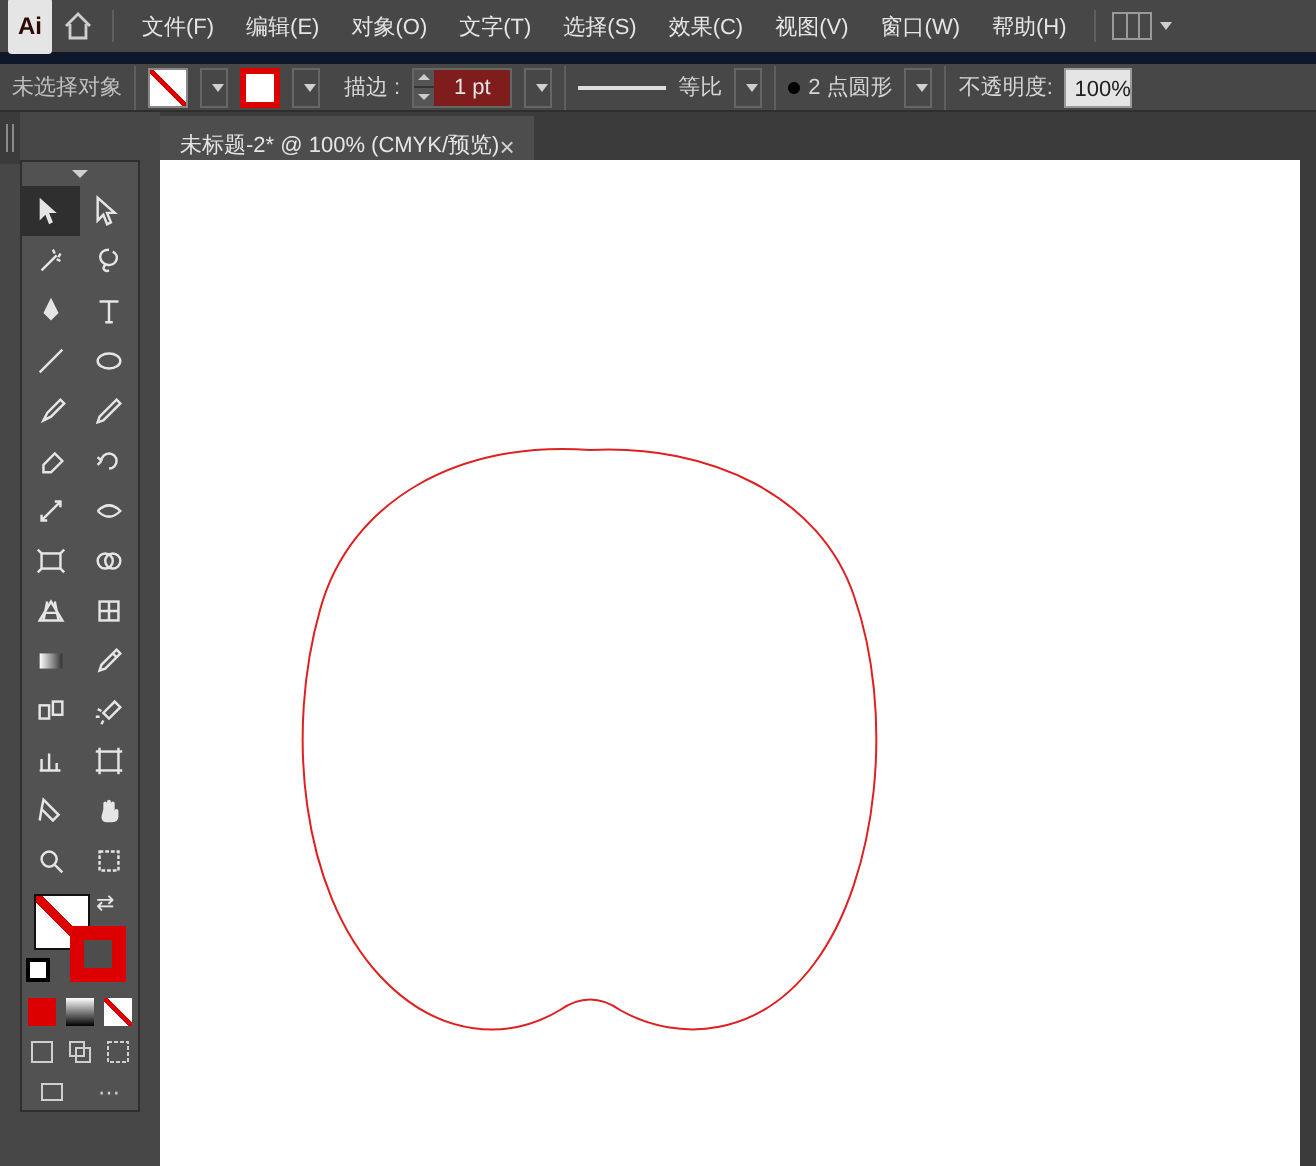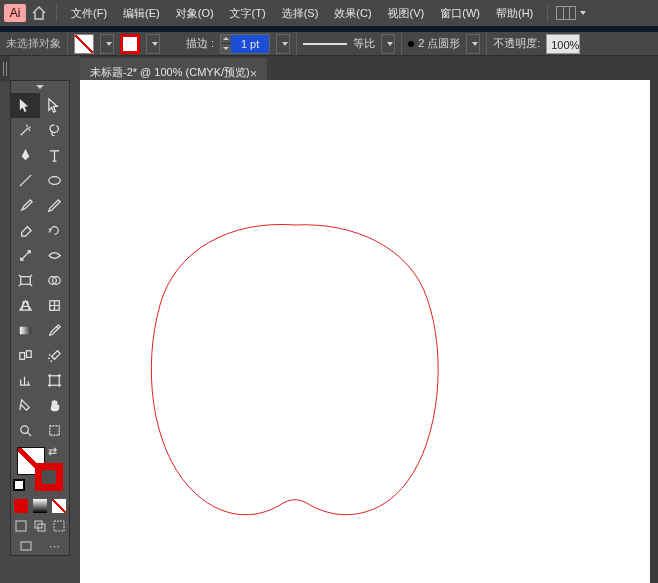--- a/index.html
+++ b/index.html
@@ -1,39 +1,39 @@
 <!DOCTYPE html>
 <html><head>
 <meta charset="utf-8">
 <style>
 *{margin:0;padding:0;box-sizing:border-box;font-family:"Microsoft YaHei",Arial,sans-serif;font-size:11px;user-select:none}
 body{width:658px;height:583px;background:#474747;overflow:hidden;position:relative}
 .menubar{height:26px;background:#474747;display:flex;align-items:center;padding:0 4px;gap:4px}
-.ai-logo{width:22px;height:18px;background:#fca5a5;color:#2b0a00;font-weight:normal;display:flex;align-items:center;justify-content:center;border-radius:2px;font-size:12px}
+.ai-logo{width:22px;height:28px;background:#e5e5e5;color:#2b0a00;font-weight:bold;display:flex;align-items:center;justify-content:center;border-radius:2px;font-size:12px}
 .home-ic{width:18px;height:18px;display:flex;align-items:center;justify-content:center;color:#cfcfcf}
 .menu-item{color:#e5e5e5;padding:2px 6px;cursor:default}
 .menu-sep{width:1px;height:16px;background:#5f5f5f;margin:0 4px}
 .layout-ic{width:20px;height:14px;border:1px solid #9a9a9a;display:flex}
 .layout-ic span{flex:1;border-right:1px solid #9a9a9a}
 .layout-ic span:last-child{border:none}
 .dd{width:0;height:0;border-left:3px solid transparent;border-right:3px solid transparent;border-top:4px solid #cfcfcf;margin-left:4px;display:inline-block;vertical-align:middle}
 .ctrlbar{height:30px;background:#474747;border-top:6px solid #0f172a;border-bottom:1px solid #2e2e2e;display:flex;align-items:center;padding:0 6px;gap:6px;color:#d6d6d6}
 .nosel{color:#bfbfbf;font-size:11px;white-space:nowrap}
 .swatch{width:20px;height:20px;border:1px solid #888;position:relative}
 .swatch.fill-none{background:#fff}
 .swatch.fill-none:after{content:"";position:absolute;left:0;top:0;right:0;bottom:0;background:linear-gradient(to top right,transparent 45%,#d00 45%,#d00 55%,transparent 55%)}
 .swatch.stroke-red{background:#fff;border:3px solid #d00}
 .pt-box{height:20px;display:flex;align-items:center;border:1px solid #666}
 .pt-btns{display:flex;flex-direction:column}
 .pt-btn{width:10px;height:9px;background:#555;display:flex;align-items:center;justify-content:center;border-bottom:1px solid #333}
 .pt-btn:last-child{border:none}
 .pt-btn div{width:0;height:0;border-left:3px solid transparent;border-right:3px solid transparent}
 .up div{border-bottom:3px solid #ccc}
 .dn div{border-top:3px solid #ccc}
-.pt-val{width:38px;height:18px;background:#1d4ed8;color:#e5e5e5;text-align:center;line-height:18px}
+.pt-val{width:38px;height:18px;background:#7f1d1d;color:#e5e5e5;text-align:center;line-height:18px}
 .ddbtn{width:14px;height:20px;background:#474747;border:1px solid #666;display:flex;align-items:center;justify-content:center}
 .vbar{width:1px;height:22px;background:#5f5f5f}
 .stroke-prev{width:44px;height:16px;display:flex;align-items:center}
 .stroke-prev .ln{width:100%;height:2px;background:#ddd}
 .brush-prev{display:flex;align-items:center;gap:4px}
 .brush-dot{width:6px;height:6px;background:#000;border-radius:50%}
 .opac-val{width:34px;height:20px;background:#e5e5e5;color:#222;text-align:right;line-height:20px;border:1px solid #999}
 .handle{width:10px;height:26px;background:#3b3b3b;display:flex;align-items:center;justify-content:center;position:absolute;left:0;top:56px}
 .handle div{width:4px;height:14px;border-left:1px solid #8a8a8a;border-right:1px solid #8a8a8a}
 .tabbar{position:absolute;left:80px;right:0;top:56px;height:24px;background:#3b3b3b;display:flex;align-items:flex-end;color:#e5e5e5}
@@ -102,21 +102,21 @@
   <span class="nosel">未选择对象</span>
   <div class="vbar"></div>
   <div class="swatch fill-none"></div>
   <div class="ddbtn">
       <span class="dd"></span>
     </div>
   <div class="swatch stroke-red"></div>
   <div class="ddbtn">
       <span class="dd"></span>
     </div>
-  <span style="margin-left:20px">描边 :</span>
+  <span style="margin-left:6px">描边 :</span>
   <div class="pt-box">
     <div class="pt-btns">
       <div class="pt-btn up">
           <div></div>
         </div>
       <div class="pt-btn dn">
           <div></div>
         </div>
     </div>
     <div class="pt-val">1 pt</div>

